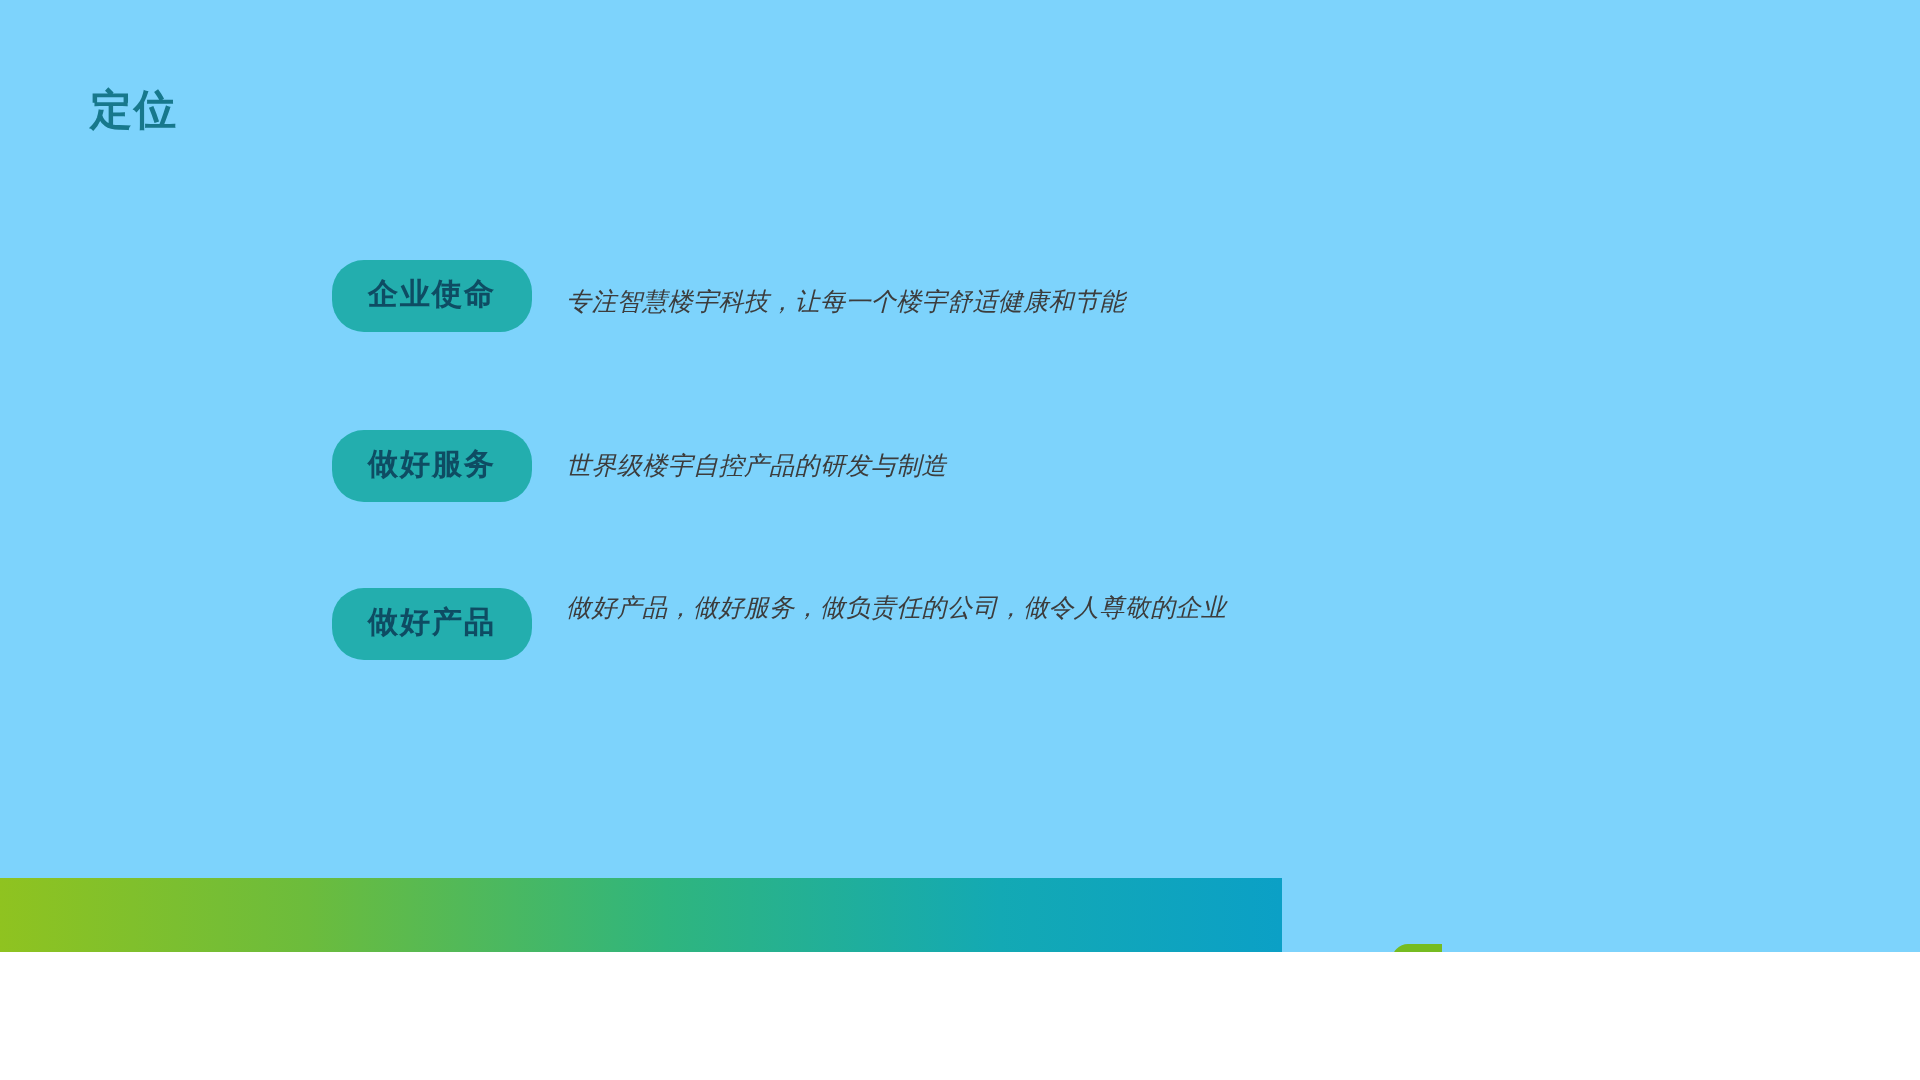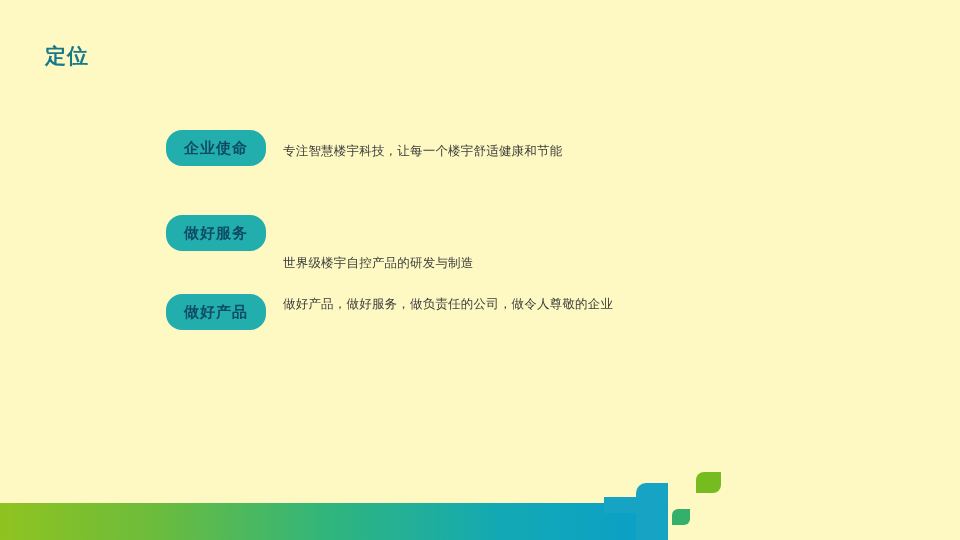--- a/index.html
+++ b/index.html
@@ -9,22 +9,22 @@
   body {
     width: 960px;
     height: 540px;
     background: #ffffff;
     font-family: "Liberation Sans", "DejaVu Sans", sans-serif;
     overflow: hidden;
   }
   .slide {
     position: relative;
     width: 960px;
-    height: 540px;
-    background: #fef9c3;
+    height: 476px;
+    background: #7dd3fc;
     overflow: hidden;
   }
 
   
   .slide-title {
     position: absolute;
     left: 45px;
     top: 41px;
     font-size: 21px;
     font-weight: bold;
@@ -141,23 +141,24 @@
   .row-desc {
     position: absolute;
     left: 117px;
     top: 0;
     height: 36px;
     line-height: 36px;
     font-size: 12.5px;
     color: #3C3C3C;
     white-space: nowrap;
     letter-spacing: 0.2px;
+    font-style: italic;
   }
   .row-1 .row-desc { top: 11px; height: 20px; line-height: 20px; }
-  .row-2 .row-desc { top: 8px;  height: 20px; line-height: 20px; margin-top: 30px; }
+  .row-2 .row-desc { top: 8px;  height: 20px; line-height: 20px; }
   .row-3 .row-desc { top: 0;  height: 20px; line-height: 20px; }
 
   
   .bottom-bar {
     position: absolute;
     left: 0;
     bottom: 0;
     width: 641px;
     height: 37px;
     background: linear-gradient(90deg, #8FC320 0%, #6CBC3C 24%, #2FB57E 52%, #13A9B4 78%, #0BA0C6 100%);

